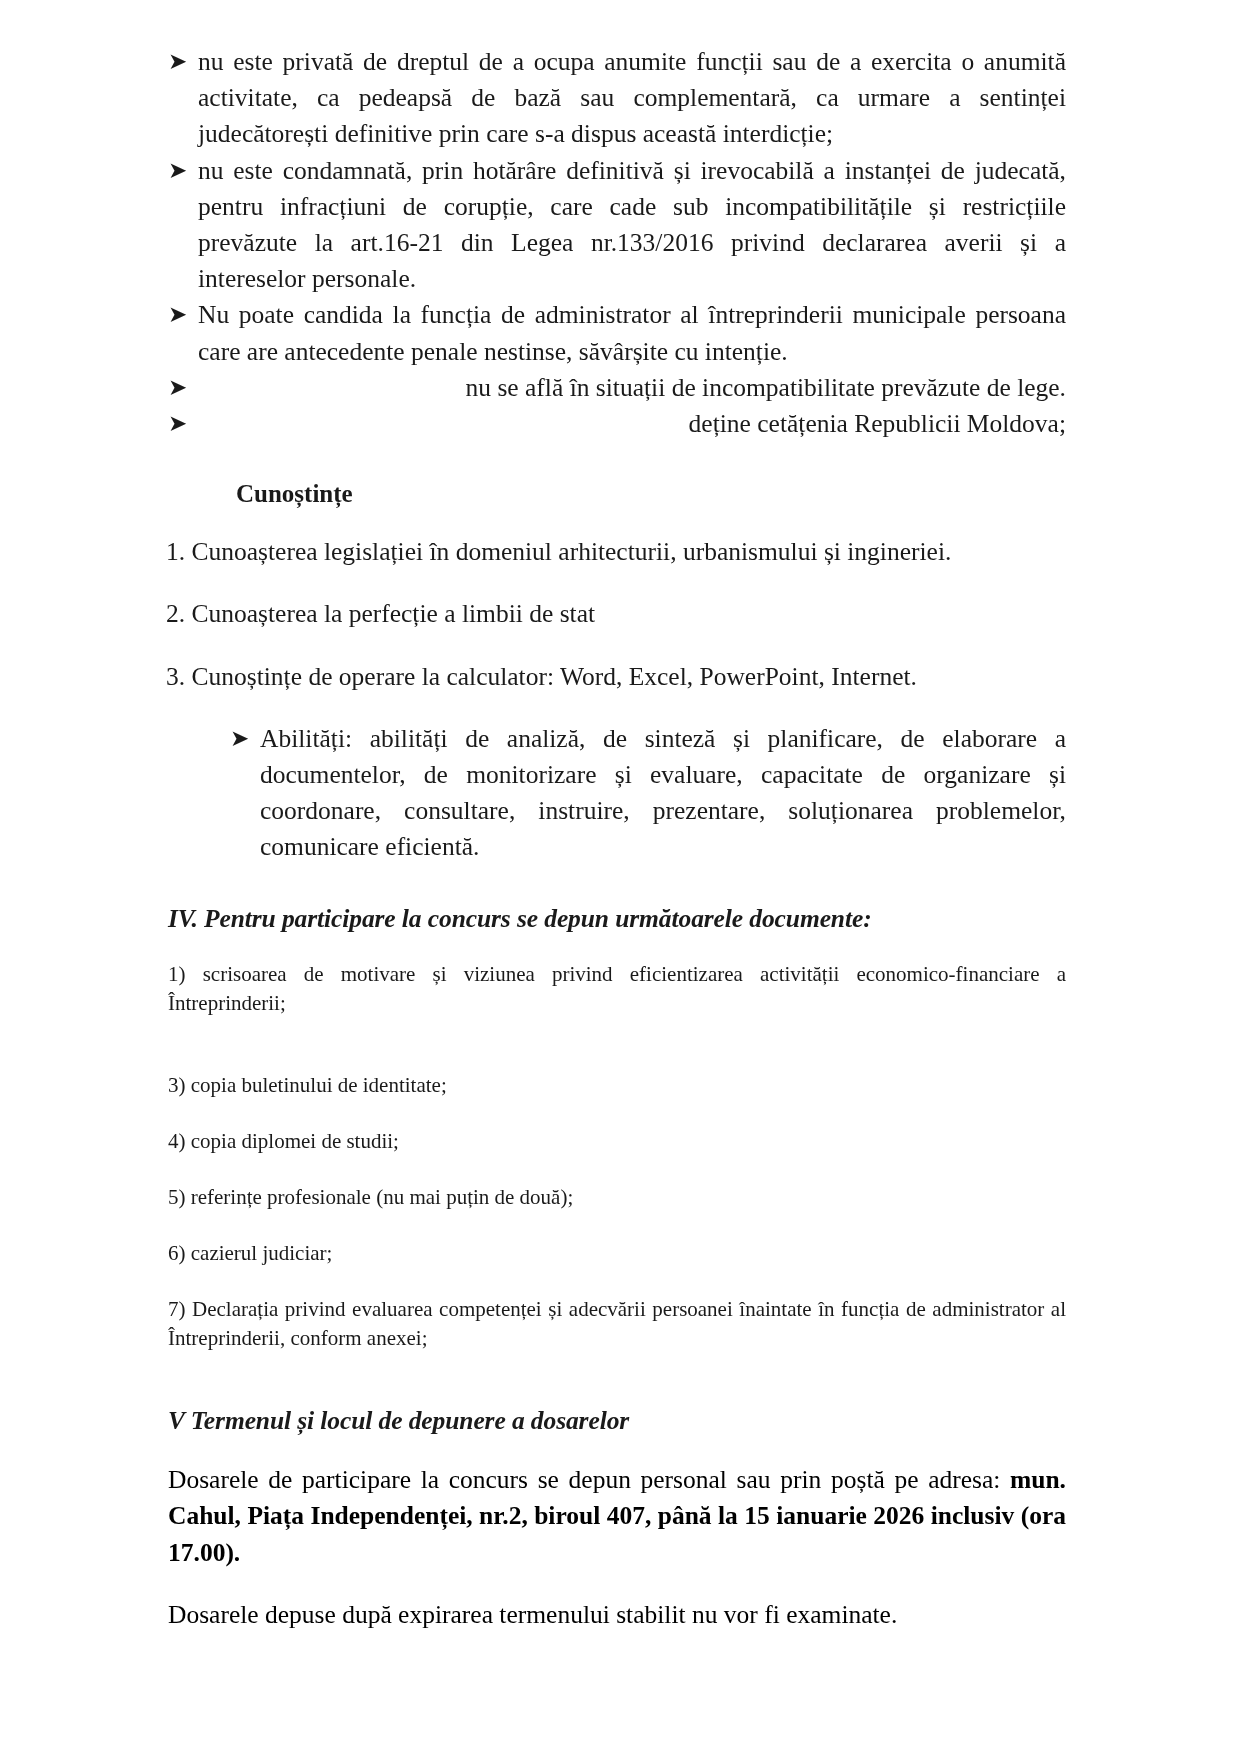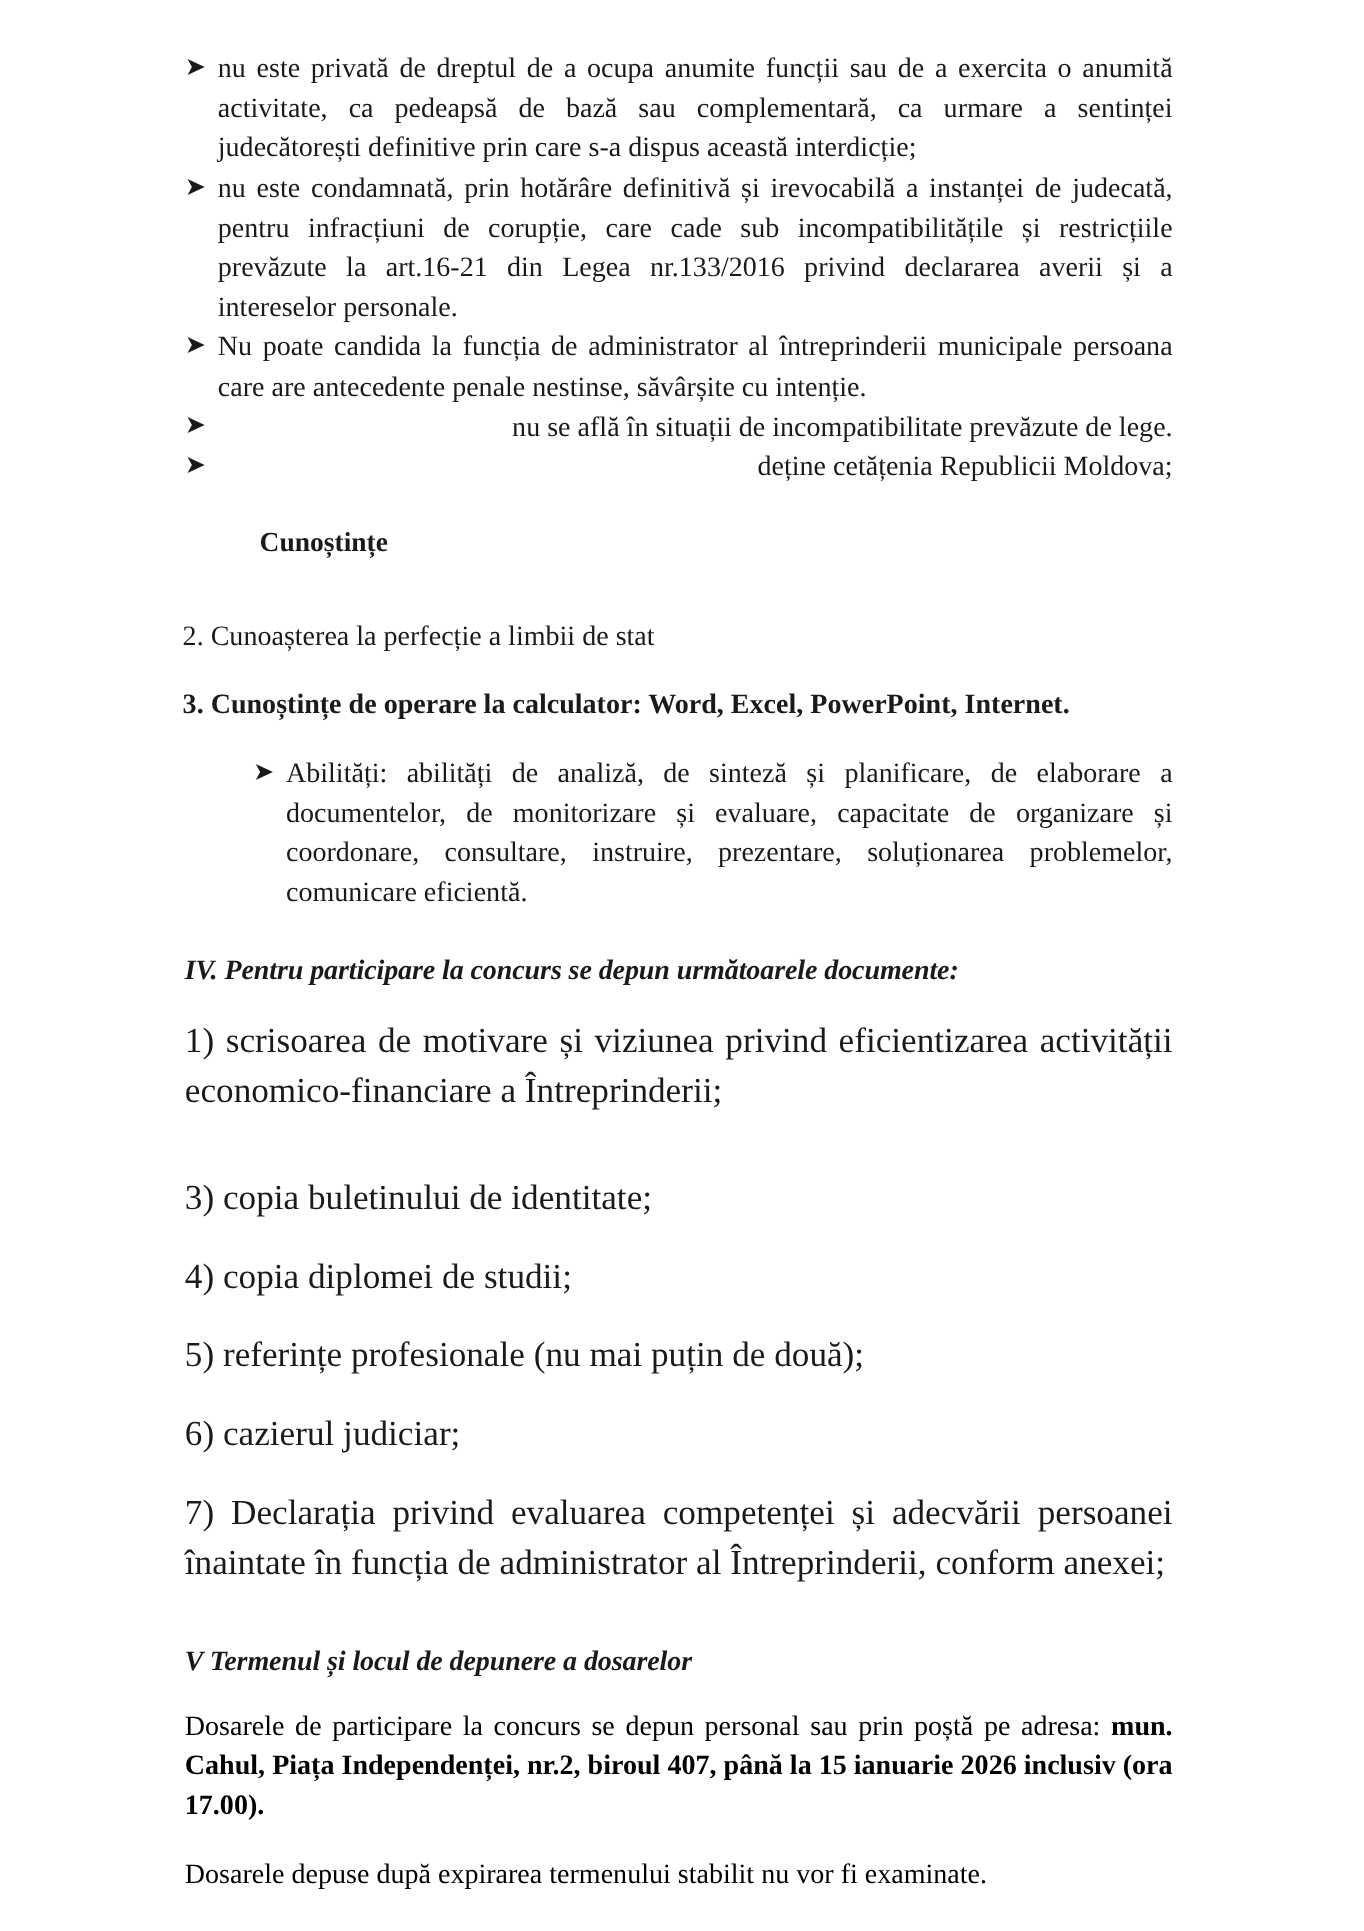--- a/index.html
+++ b/index.html
@@ -82,21 +82,21 @@
   .num-item {
     font-size: 25.5px;
     line-height: 1.42;
     margin: 0;
     padding-left: 8px;
     text-indent: -8px;
     text-align: left;
   }
 
   .doc-item {
-    font-size: 32px;
+    font-size: 21px;
     line-height: 1.42;
     margin: 0;
     text-align: justify;
   }
   .doc-item.left { text-align: left; }
   .bold { font-weight: bold; }
 </style>
 </head>
 <body>
 
@@ -132,24 +132,25 @@
 
     </div>
 
     <div class="gap-l"></div>
 
     <p class="sub-head">Cunoștințe</p>
 
     <div class="gap-m"></div>
 
     <div>
+      <p class="num-item" style="margin-left:-2px;">1. Cunoașterea legislației în domeniul arhitecturii, urbanismului și ingineriei.</p>
       <div class="gap-m"></div>
       <p class="num-item" style="margin-left:-2px;">2. Cunoașterea la perfecție a limbii de stat</p>
       <div class="gap-m"></div>
-      <p class="num-item" style="margin-left:-2px;font-weight:bold;">3. Cunoștințe de operare la calculator: Word, Excel, PowerPoint, Internet.</p>
+      <p class="num-item" style="margin-left:-2px;">3. Cunoștințe de operare la calculator: Word, Excel, PowerPoint, Internet.</p>
     </div>
 
     <div class="gap-m"></div>
 
     <div class="bullet-row indent-2">
       <span class="bullet-glyph">➤</span>
       <span class="bullet-body">Abilități: abilități de analiză, de sinteză și planificare, de elaborare a documentelor, de monitorizare și evaluare, capacitate de organizare și coordonare, consultare, instruire, prezentare, soluționarea problemelor, comunicare eficientă.</span>
     </div>
 
     <div class="gap-l"></div>

